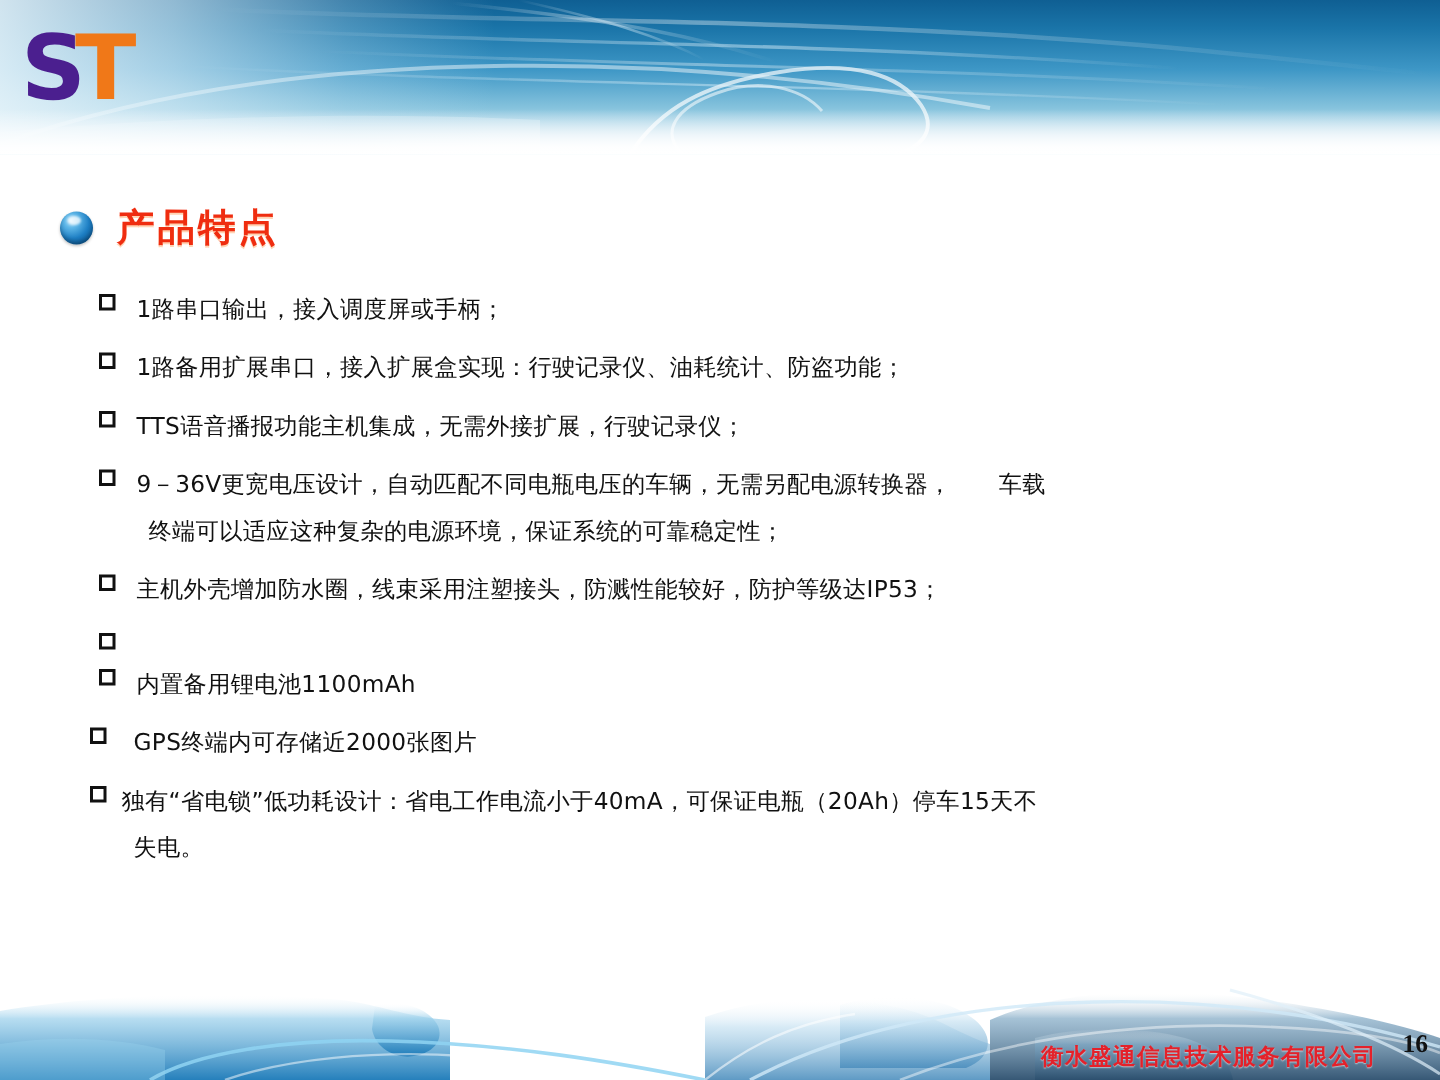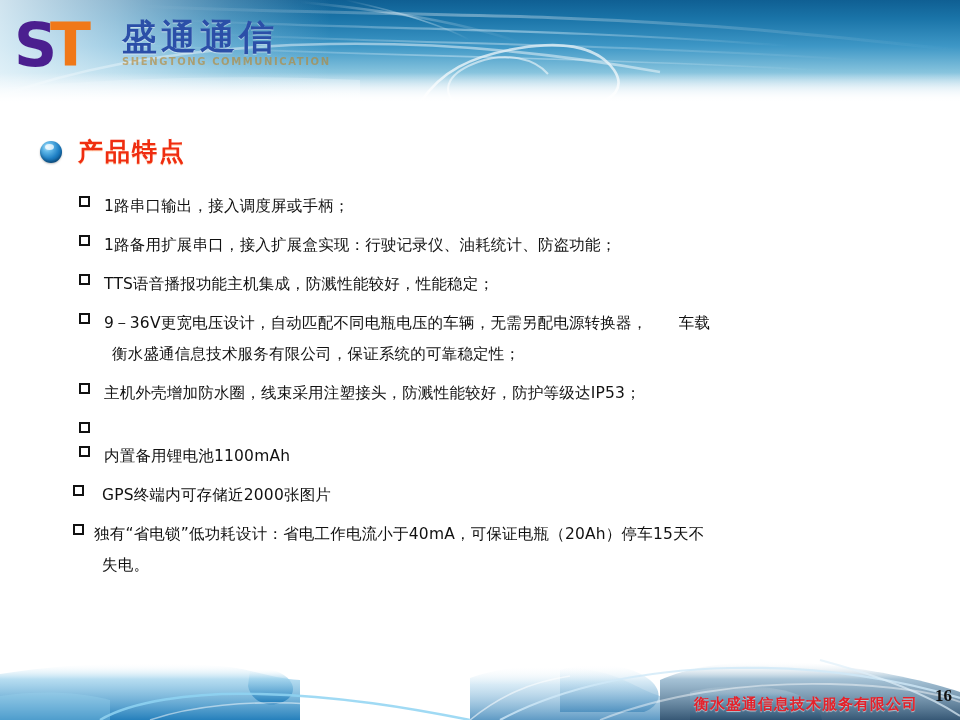--- a/index.html
+++ b/index.html
@@ -138,21 +138,20 @@
   
   .bullets {
     position: absolute;
     left: 0; top: 88px;
     width: 960px;
   }
   .bullet-item {
     display: flex;
     align-items: flex-start;
     margin-bottom: 8px;
-    margin-left: 13px;
   }
   .bullet-item.indent-a { padding-left: 66px; }
   .bullet-item.indent-b { padding-left: 60px; }
 
   .bullet-mark {
     flex: 0 0 auto;
     width: 11px; height: 11px;
     border: 2.4px solid #111;
     background: #fff;
     margin-top: 5px;
@@ -234,24 +233,20 @@
     </svg>
     <div class="banner-fade-left"></div>
 
     <div class="logo">
       <div class="logo-st">
         <svg viewBox="0 0 96 60" width="96" height="60">
           <text x="-2" y="52" font-family="DejaVu Sans, Liberation Sans, sans-serif" font-size="60" font-weight="700" fill="#4b1f8f">S</text>
           <text x="34" y="52" font-family="DejaVu Sans, Liberation Sans, sans-serif" font-size="60" font-weight="700" fill="#f07818">T</text>
         </svg>
       </div>
-      <div class="logo-text-block">
-        <div class="logo-cn">盛通通信</div>
-        <div class="logo-en">SHENGTONG COMMUNICATION</div>
-      </div>
     </div>
 
     <div class="banner-bottom-soft"></div>
   </div>
 
   <div class="content">
 
     <div class="title-row">
       <span class="title-bullet"></span>
       <span class="title-text">产品特点</span>
@@ -264,26 +259,26 @@
         <span class="bullet-body">1路串口输出，接入调度屏或手柄；</span>
       </div>
 
       <div class="bullet-item indent-a">
         <span class="bullet-mark"></span>
         <span class="bullet-body">1路备用扩展串口，接入扩展盒实现：行驶记录仪、油耗统计、防盗功能；</span>
       </div>
 
       <div class="bullet-item indent-a">
         <span class="bullet-mark"></span>
-        <span class="bullet-body">TTS语音播报功能主机集成，防溅性能较好，性能稳定；</span>
-      </div>
-
-      <div class="bullet-item indent-a">
-        <span class="bullet-mark"></span>
-        <span class="bullet-body"><span>9－36V更宽电压设计，自动匹配不同电瓶电压的车辆，无需另配电源转换器，　　车载</span><span class="cont">衡水盛通信息技术服务有限公司，保证系统的可靠稳定性；</span></span>
+        <span class="bullet-body">TTS语音播报功能主机集成，无需外接扩展，行驶记录仪；</span>
+      </div>
+
+      <div class="bullet-item indent-a">
+        <span class="bullet-mark"></span>
+        <span class="bullet-body"><span>9－36V更宽电压设计，自动匹配不同电瓶电压的车辆，无需另配电源转换器，　　车载</span><span class="cont">终端可以适应这种复杂的电源环境，保证系统的可靠稳定性；</span></span>
       </div>
 
       <div class="bullet-item indent-a">
         <span class="bullet-mark"></span>
         <span class="bullet-body">主机外壳增加防水圈，线束采用注塑接头，防溅性能较好，防护等级达IP53；</span>
       </div>
 
       <div class="bullet-item indent-a">
         <span class="bullet-mark"></span>
       </div>

